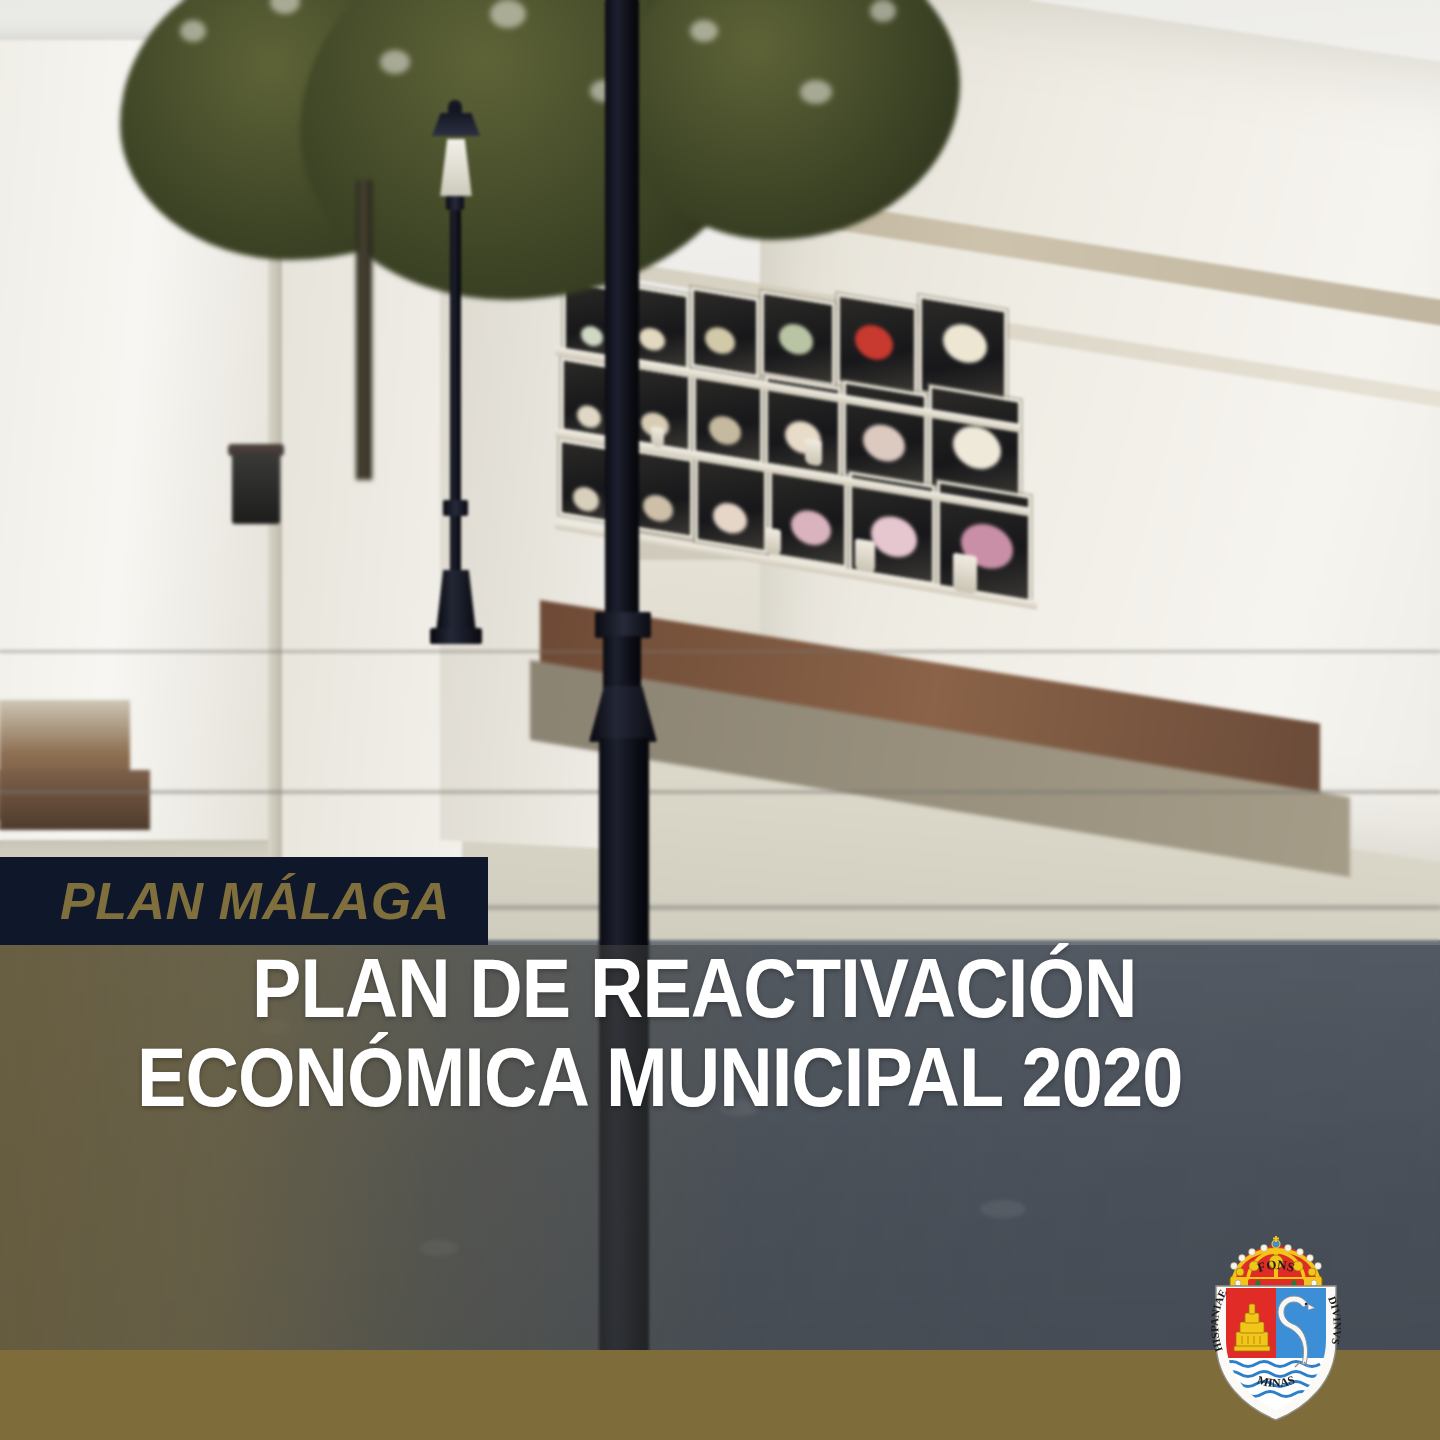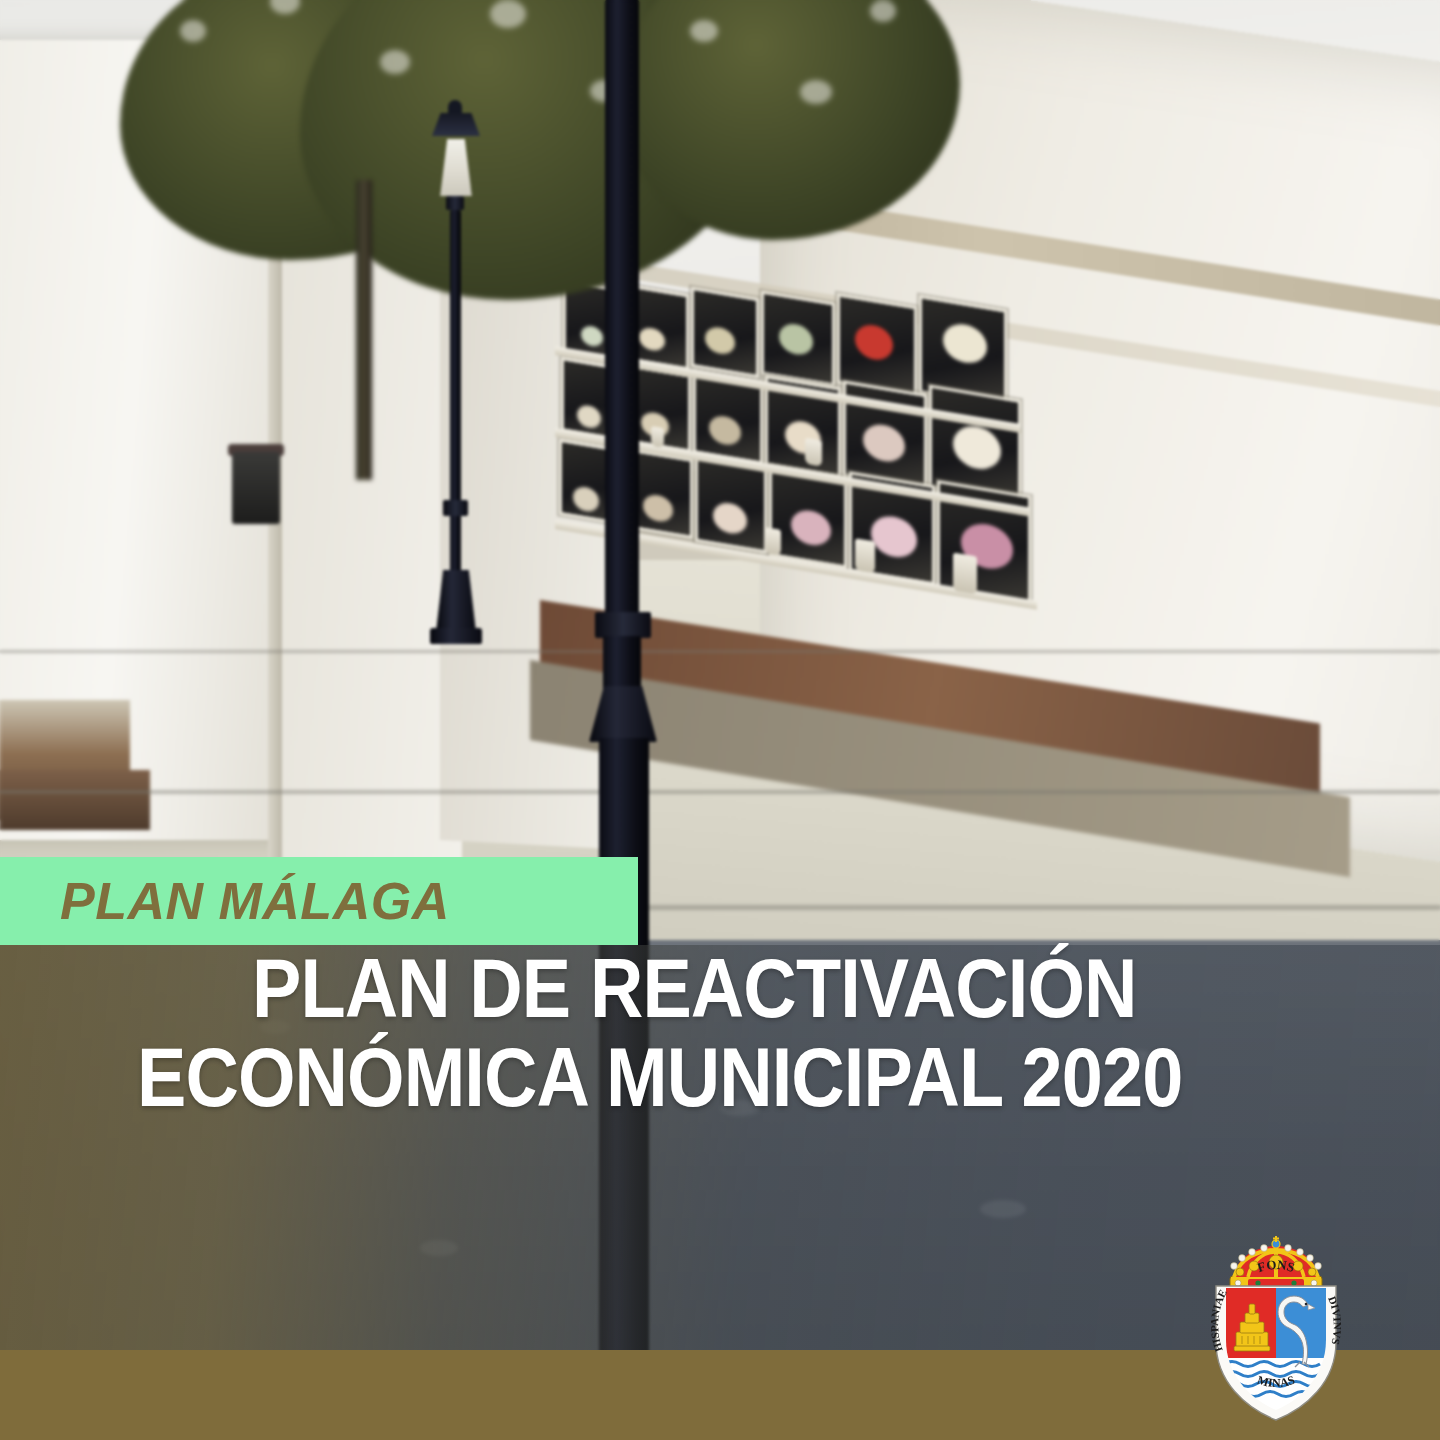--- a/index.html
+++ b/index.html
@@ -198,22 +198,22 @@
   
   .photo-blur{
     position:absolute;inset:0;
     backdrop-filter:blur(1.6px);
     -webkit-backdrop-filter:blur(1.6px);
     pointer-events:none;
   }
 
   
   .kicker-band{
-    position:absolute;left:0;top:857px;width:638px;height:88px;
-    background:#86efac;
+    position:absolute;left:0;top:857px;width:488px;height:88px;
+    background:#0f172a;
     display:flex;align-items:center;
   }
   .kicker-text{
     margin-left:60px;
     font-family:"Liberation Sans",sans-serif;
     font-weight:bold;font-style:italic;
     font-size:52px;letter-spacing:.5px;
     color:#7f6f3d;
     white-space:nowrap;
   }

